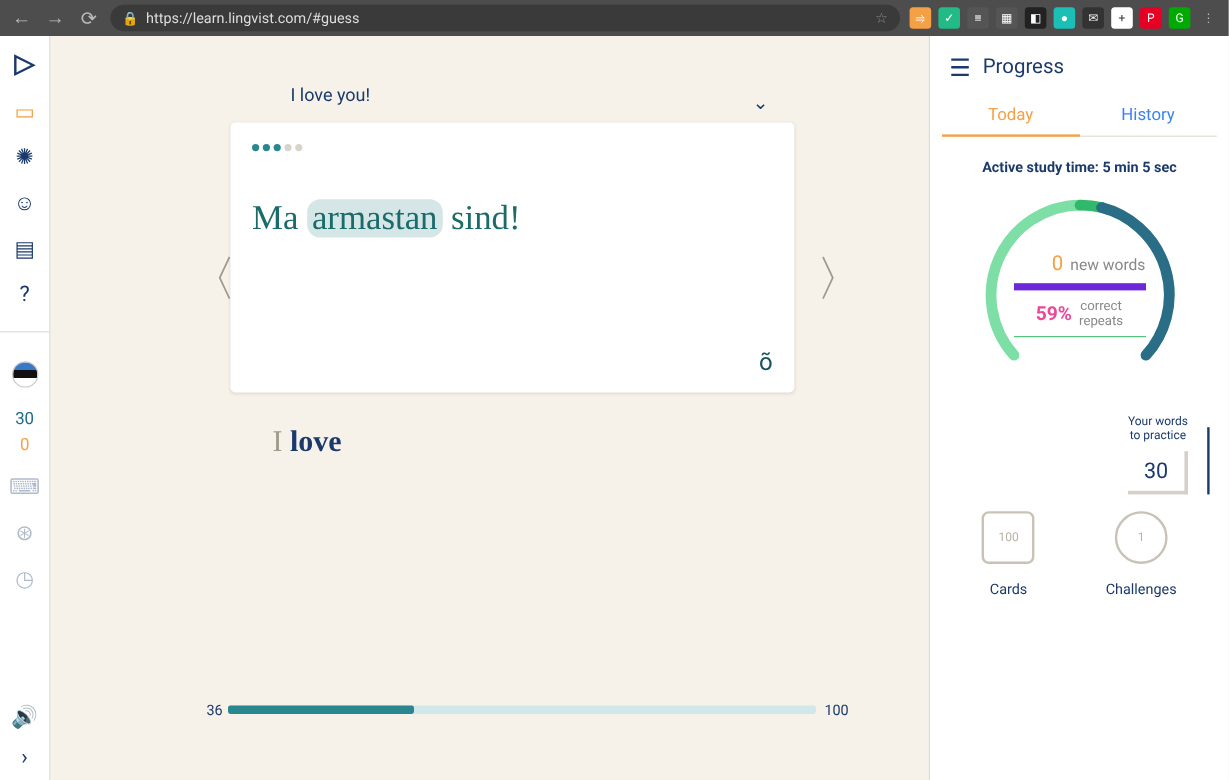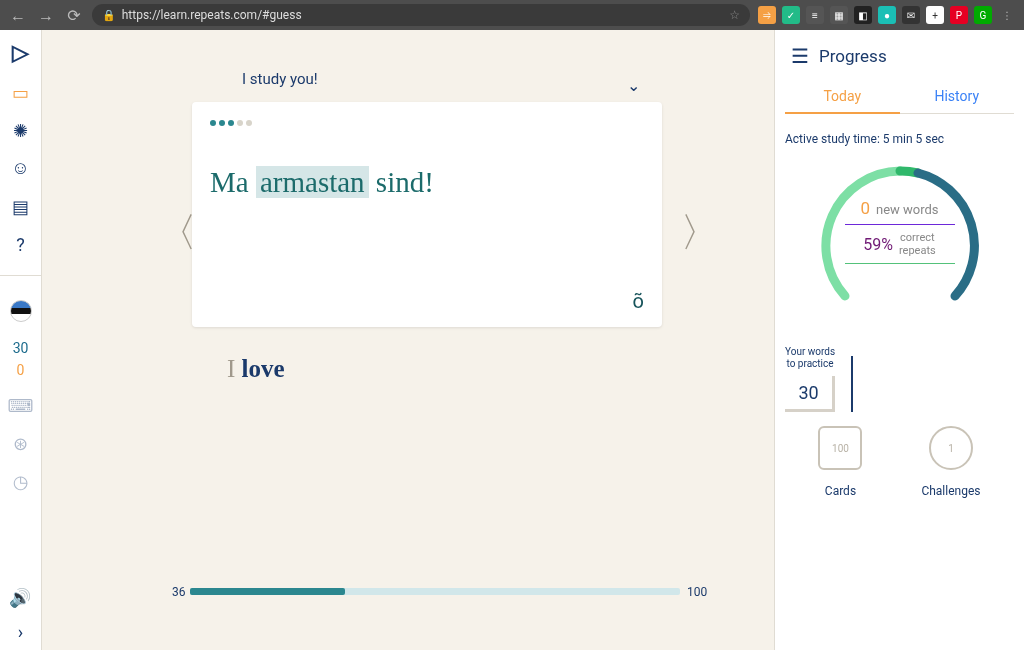--- a/index.html
+++ b/index.html
@@ -29,50 +29,50 @@
 
   
   .main { flex:1; position:relative; padding: 0 20px; }
   .hint { margin: 40px 0 0 180px; color:#1b3a6b; font-size:15px; }
   .chev-down { position:absolute; left:585px; top:46px; color:#1b3a6b; font-size:16px; cursor:pointer;}
   .card { position:absolute; left:150px; top:72px; width:470px; height:225px; background:#fff; border-radius:4px; box-shadow:0 1px 3px rgba(0,0,0,0.1); padding:18px;}
   .dots { display:flex; gap:3px; margin-bottom:40px;}
   .dots span{ width:6px;height:6px;border-radius:50%;background:#d8d4ca;}
   .dots span.on{ background:#2b878f;}
   .sentence { font-size:29px; color:#1c6b6b; font-family: Georgia, serif;}
-  .sentence .hl { background:#d5e6e7; padding:0 4px;}
+  .sentence .hl { background:#d5e6e7; padding:0 4px;border-radius:11px;}
   .card .sym { position:absolute; right:18px; bottom:14px; color:#16535a; font-size:20px;}
   .arrow { position:absolute; top:175px; font-size:40px; color:#a0998c; cursor:pointer; font-family: Georgia;}
   .arrow.left { left:115px;}
   .arrow.right { left:638px;}
   .trans { position:absolute; left:185px; top:325px; font-size:25px; color:#1b3a6b; font-family: Georgia, serif; text-align: center;}
   .trans .pre { color:#a0998c;}
   .progressbar { position:absolute; left:130px; top:555px; width:515px;}
   .progressbar .track { height:7px; background:#d1e7ea; border-radius:2px; width:490px; position:absolute; left:18px; top:3px;}
   .progressbar .fill { height:7px; background:#2b878f; border-radius:2px; width:155px; position:absolute; left:18px; top:3px;}
   .progressbar .lnum { position:absolute; left:0; top:0; font-size:12px; color:#1b3a6b;}
   .progressbar .rnum { position:absolute; left:515px; top:0; font-size:12px; color:#1b3a6b;}
 
   
   .panel { width:250px; background:#fff; border-left:1px solid #e0dcd3; padding:14px 10px; }
   .panel-h { display:flex; align-items:center; gap:10px; color:#1b3a6b; font-size:17px; margin-bottom:12px; padding-left:6px;}
   .tabs { display:flex; }
   .tabs div { flex:1; text-align:center; padding:8px 0; font-size:14px; color:#3b82f6; cursor:pointer;}
   .tabs .active { color:#f5a045; border-bottom:2px solid #f5a045;}
   .tabs .inactive { border-bottom:1px solid #e0dcd3;}
-  .study-time { text-align:left; font-size:12px; color:#1b3a6b; margin:18px 0 10px;}
+  .study-time { text-align:center; font-size:12px; color:#1b3a6b; margin:18px 0 10px;font-weight:bold;}
   .gauge { width:170px; height:170px; margin:0 auto 10px; position:relative;}
   .gauge svg { width:170px; height:170px;}
   .gauge .center { position:absolute; left:0; right:0; top:38px; text-align:center;}
-  .gauge .row1 { font-size:13px; color:#888; border-bottom:1px solid #6d28d9; width:110px; margin:4px auto 6px; padding-bottom:6px;}
+  .gauge .row1 { font-size:13px; color:#888; border-bottom:6px solid #6d28d9; width:110px; margin:16px auto 6px; padding-bottom:6px;text-align:right;}
   .gauge .row1 b { color:#f5a045; font-size:17px; font-weight:normal; margin-right:6px;}
   .gauge .row2 { font-size:11px; color:#888; border-bottom:1px solid #53c27a; width:110px; margin:0 auto 14px; padding-bottom:6px; display:flex; align-items:center; justify-content:center; gap:6px;}
-  .gauge .row2 b { color:#701a75; font-size:16px; font-weight:normal;}
+  .gauge .row2 b { color:#ec4899; font-size:16px; font-weight:bold;}
   .gauge .cards { color:#1c6b6b; font-size:20px; font-family: Georgia, serif;}
-  .stats { display:flex; justify-content:flex-start; gap:10px; margin:20px 0 14px; align-items:flex-end;}
+  .stats { display:flex; justify-content:flex-end; gap:10px; margin:20px 0 14px; align-items:flex-end;}
   .stat { text-align:center; }
   .stat .lbl { font-size:10px; color:#1b3a6b; line-height:1.2; margin-bottom:6px;}
   .stat .box { width:50px; height:36px; display:flex; align-items:center; justify-content:center; font-size:18px; color:#1b3a6b; position:relative;}
   .stat .box.gray { border-right:3px solid #d6d1c8; border-bottom:3px solid #d6d1c8;}
   .stat .box.green { border-right:3px solid #7ddfa5; border-bottom:3px solid #7ddfa5;}
   .stats .sep { width:2px; height:56px; background:#1b3a6b; margin:0 6px;}
   .goals-h { text-align:center; color:#1b3a6b; font-size:13px; margin:16px 0 18px;}
   .goals { display:flex; justify-content:space-around; padding:0 4px;}
   .goal { text-align:center; cursor:pointer;}
   .goal .ic { width:44px; height:44px; margin:0 auto 14px; display:flex; align-items:center; justify-content:center; color:#b8b2a6; font-size:10px; border:2px solid #c9c3b7; border-radius:6px; position:relative;}
@@ -81,21 +81,21 @@
 </style>
 </head>
 <body>
 
 <div class="chrome">
   <div class="navbtn">←</div>
   <div class="navbtn">→</div>
   <div class="navbtn">⟳</div>
   <div class="addr">
     <span class="lock">🔒</span>
-    <span>https://learn.repeats.com/#guess</span>
+    <span>https://learn.lingvist.com/#guess</span>
     <span style="margin-left:auto;color:#888;">☆</span>
   </div>
   <div class="ext">
     <div style="background:#f5a045">⥤</div>
     <div style="background:#2b8">✓</div>
     <div style="background:#555">≡</div>
     <div style="background:#555">▦</div>
     <div style="background:#222">◧</div>
     <div style="background:#1bbfb5">●</div>
     <div style="background:#333;color:#eee">✉</div>
@@ -122,21 +122,21 @@
     <div class="icon faded">⌨</div>
     <div class="icon faded">⊛</div>
     <div class="icon faded">◷</div>
     <div class="bottom">
       <div class="icon">🔊</div>
       <div class="icon">›</div>
     </div>
   </div>
 
   <div class="main">
-    <div class="hint">I study you!</div>
+    <div class="hint">I love you!</div>
     <div class="chev-down">⌄</div>
 
     <div class="arrow left">〈</div>
     <div class="arrow right">〉</div>
 
     <div class="card">
       <div class="dots">
         <span class="on"></span>
           <span class="on"></span>
           <span class="on"></span>

